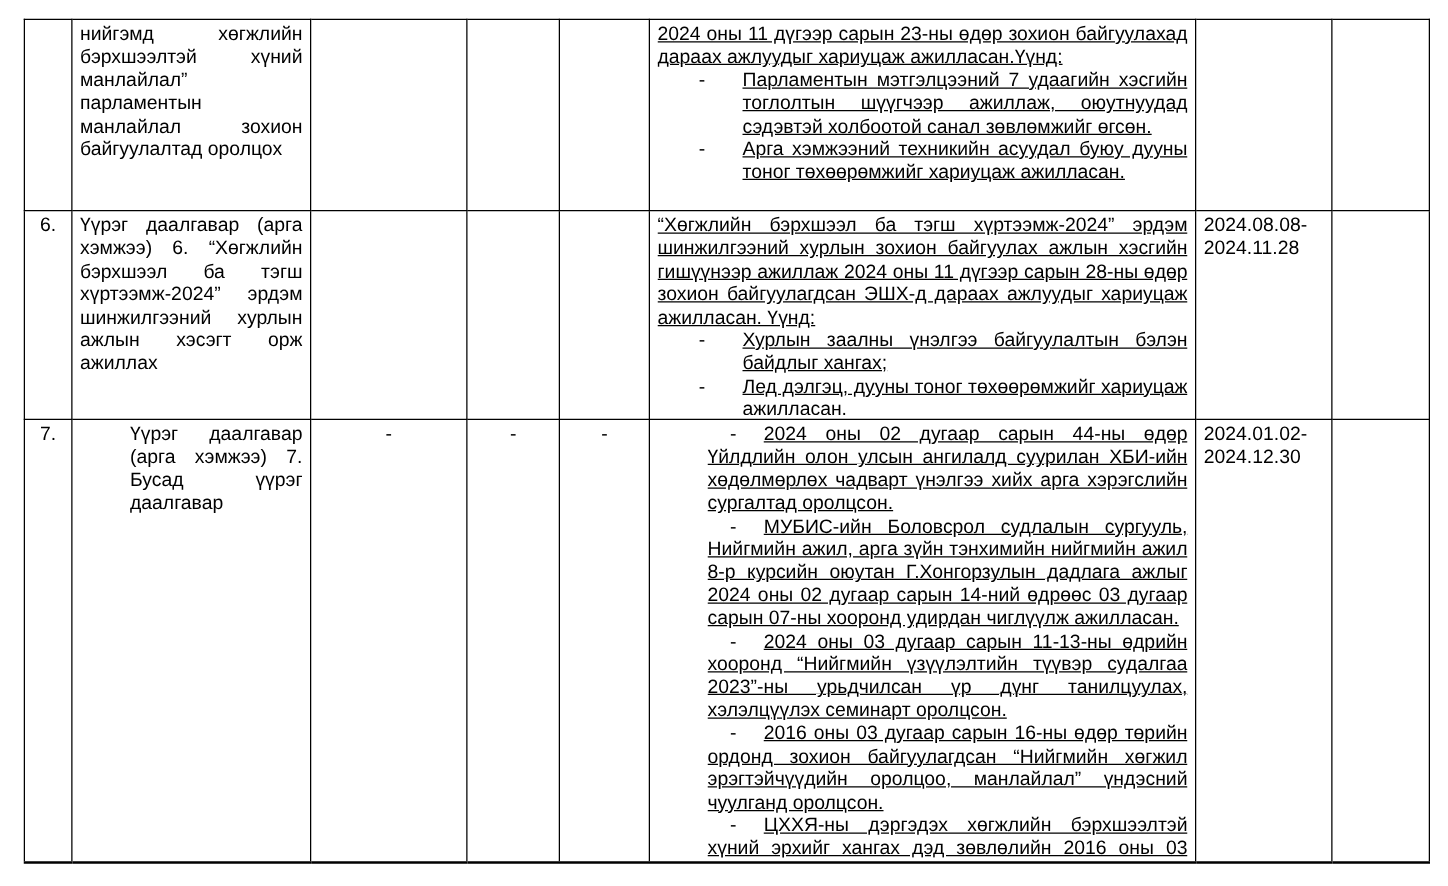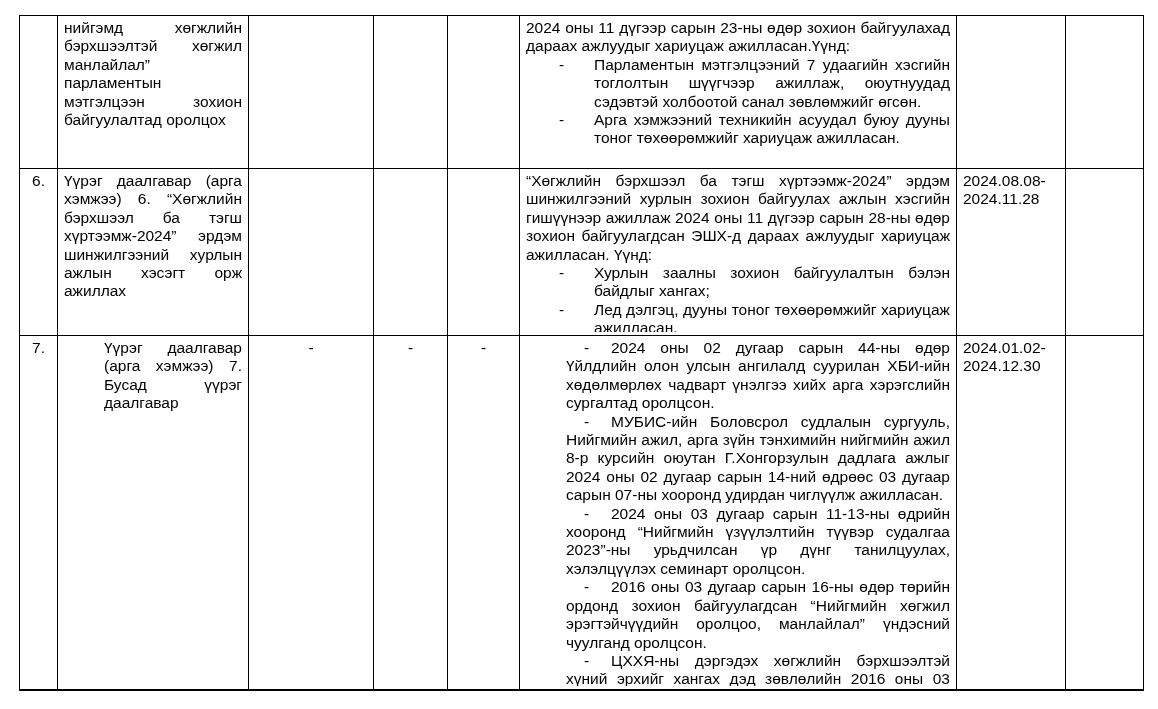--- a/index.html
+++ b/index.html
@@ -36,21 +36,21 @@
   .box-r1 { height: 146px; }
   .box-r2 { height: 160px; }
   .box-r3 { height: 347px; margin-left: 40px; }
 
   td.num-cell { text-align: center; padding-left: 2px; padding-right: 2px; }
   td.num-mid { vertical-align: middle; }
   td.num-bottom { vertical-align: bottom; padding-bottom: 18px; }
 
   td.task-cell { text-align: justify; }
   td.dash-cell { text-align: center; vertical-align: top; }
-  td.result-cell { text-align: justify; }
+  td.result-cell { text-align: justify; text-decoration: underline; }
   td.period-cell { padding-left: 7px; white-space: nowrap; }
 
   .intro { text-align: justify; }
 
   .bullet {
     position: relative;
     padding-left: 68px;
     text-align: justify;
   }
   .bullet .bullet-marker {
@@ -84,21 +84,21 @@
       <col style="width:109px">
       <col style="width:78px">
     </colgroup>
 
     <tbody>
         <tr style="height:153px">
       <td class="num-cell">
         <span></span>
       </td>
       <td class="task-cell">
-        <div class="cellbox box-r1">нийгэмд хөгжлийн бэрхшээлтэй хөгжил манлайлал” парламентын мэтгэлцээн зохион байгуулалтад оролцох</div>
+        <div class="cellbox box-r1">нийгэмд хөгжлийн бэрхшээлтэй хүний манлайлал” парламентын манлайлал зохион байгуулалтад оролцох</div>
       </td>
       <td class="dash-cell"></td>
       <td class="dash-cell"></td>
       <td class="dash-cell"></td>
       <td class="result-cell">
         <div class="cellbox box-r1">
           <div class="intro">2024 оны 11 дүгээр сарын 23-ны өдөр зохион байгуулахад дараах ажлуудыг хариуцаж ажилласан.Үүнд:</div>
           <div class="bullet">
             <span class="bullet-marker">-</span>
             <span>Парламентын мэтгэлцээний 7 удаагийн хэсгийн тоглолтын шүүгчээр ажиллаж, оюутнуудад сэдэвтэй холбоотой санал зөвлөмжийг өгсөн.</span>
@@ -124,21 +124,21 @@
         <div class="cellbox box-r2">Үүрэг даалгавар (арга хэмжээ) 6. “Хөгжлийн бэрхшээл ба тэгш хүртээмж-2024” эрдэм шинжилгээний хурлын ажлын хэсэгт орж ажиллах</div>
       </td>
       <td class="dash-cell"></td>
       <td class="dash-cell"></td>
       <td class="dash-cell"></td>
       <td class="result-cell">
         <div class="cellbox box-r2">
           <div class="intro">“Хөгжлийн бэрхшээл ба тэгш хүртээмж-2024” эрдэм шинжилгээний хурлын зохион байгуулах ажлын хэсгийн гишүүнээр ажиллаж 2024 оны 11 дүгээр сарын 28-ны өдөр зохион байгуулагдсан ЭШХ-д дараах ажлуудыг хариуцаж ажилласан. Үүнд:</div>
           <div class="bullet">
             <span class="bullet-marker">-</span>
-            <span>Хурлын заалны зохион байгуулалтын бэлэн байдлыг хангах;</span>
+            <span>Хурлын заалны үнэлгээ байгуулалтын бэлэн байдлыг хангах;</span>
           </div>
           <div class="bullet">
             <span class="bullet-marker">-</span>
             <span>Лед дэлгэц, дууны тоног төхөөрөмжийг хариуцаж ажилласан.</span>
           </div>
         </div>
       </td>
       <td class="period-cell">
         <div>2024.08.08-</div>
         <div>2024.11.28</div>

